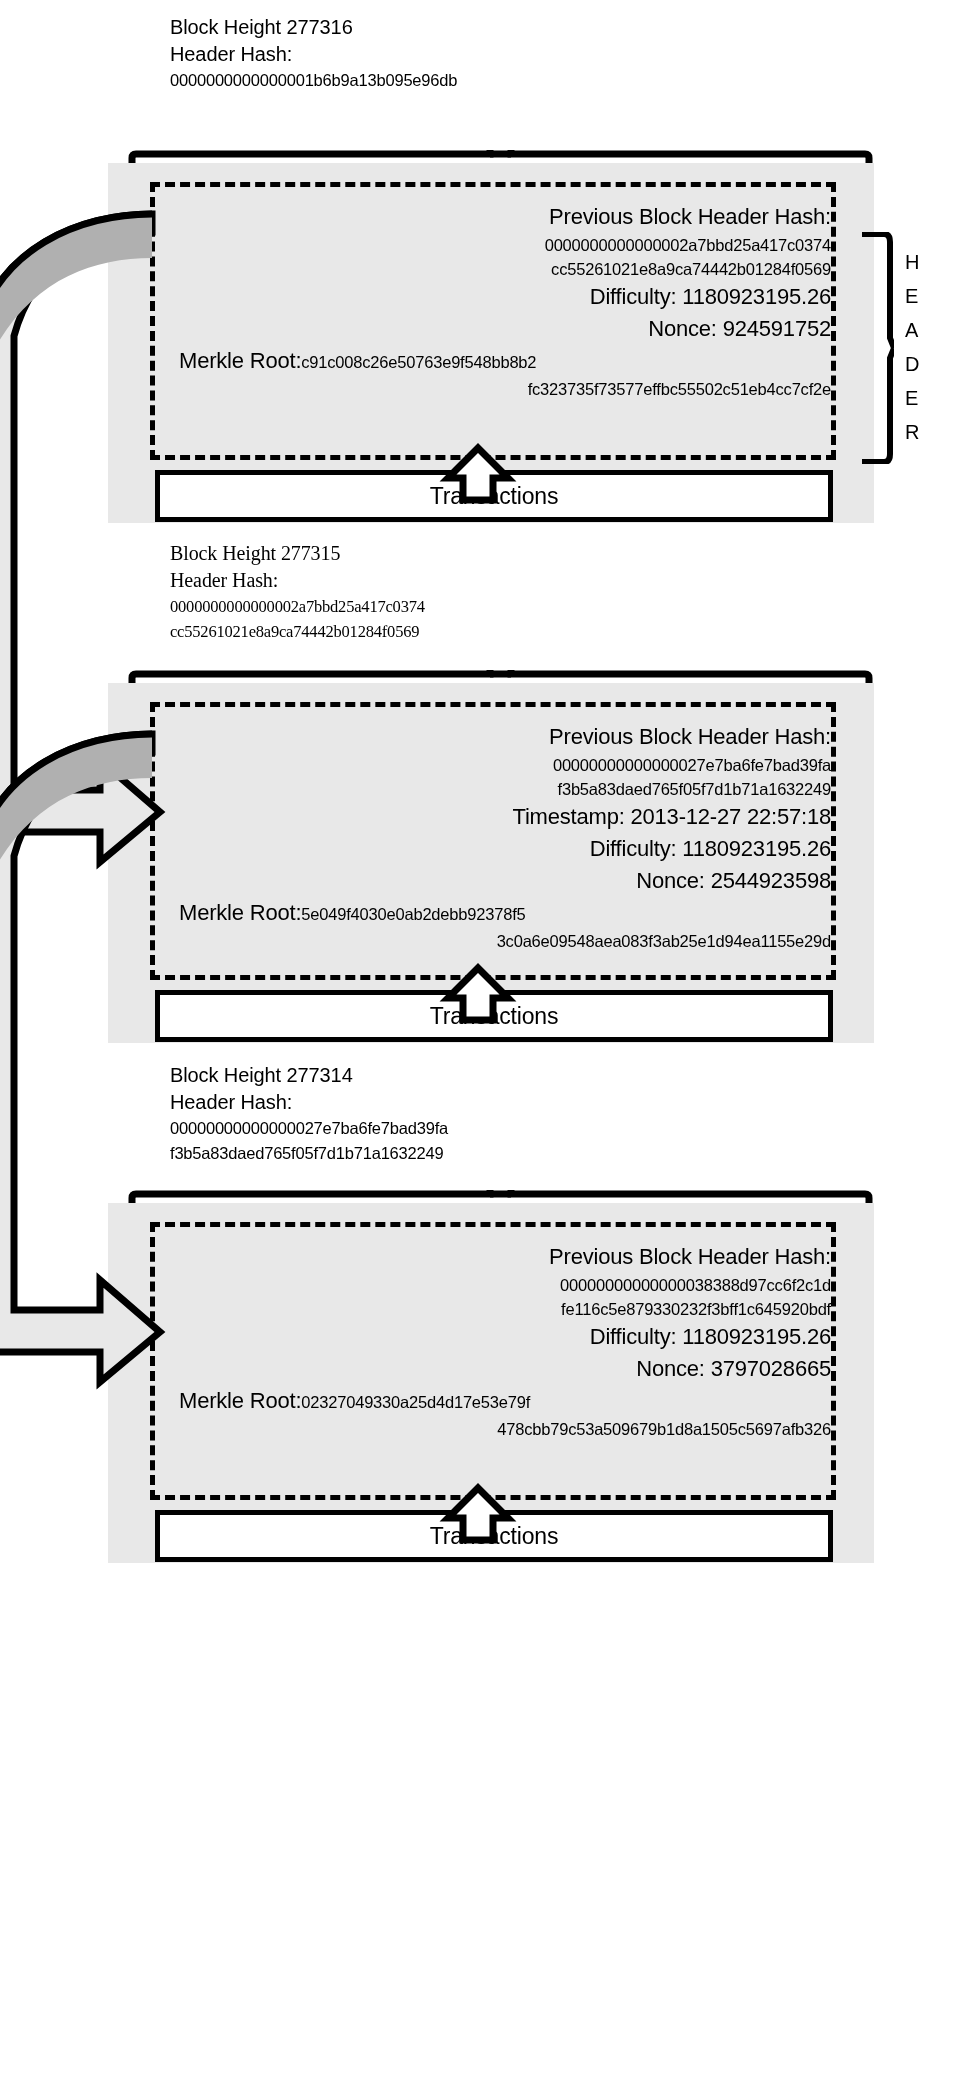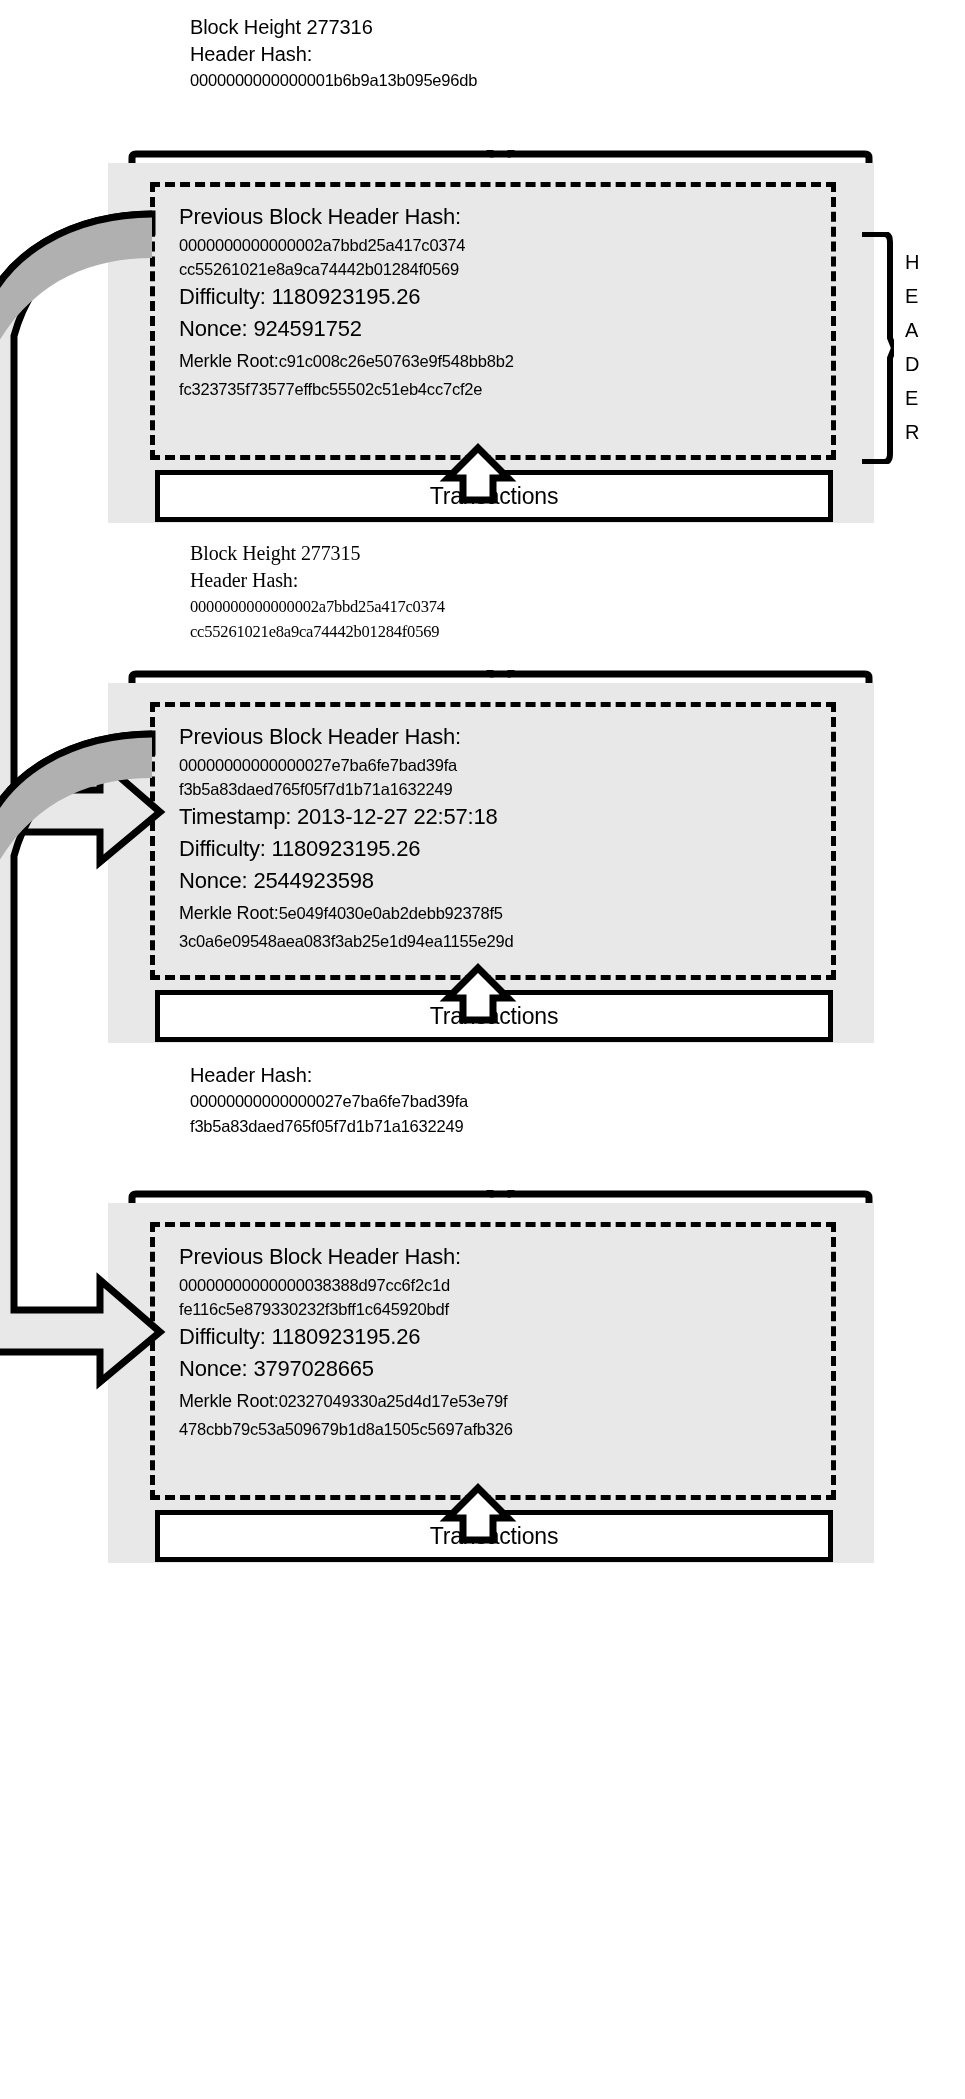--- a/index.html
+++ b/index.html
@@ -19,21 +19,21 @@
   .stage {
     position: absolute;
     left: 0; top: 0;
     width: 965px;
     height: 2099px;
   }
 
   
   .caption {
     position: absolute;
-    left: 190px;
+    left: 170px;
     width: 430px;
   }
   .caption .cap-line {
     font-size: 20px;
     line-height: 27px;
     letter-spacing: -0.1px;
     white-space: nowrap;
   }
   .caption .cap-hash {
     font-size: 16.5px;
@@ -54,39 +54,40 @@
   .header-box {
     position: absolute;
     left: 150px;
     width: 686px;
     border: 5px dashed #000000;
     box-sizing: border-box;
     background: transparent;
   }
   .hdr-inner {
     padding: 14px 0 10px 24px;
+    text-align: right;
   }
   .fld {
     font-size: 22px;
     line-height: 32px;
     white-space: nowrap;
     letter-spacing: -0.2px;
   }
   .fld-sub {
     font-size: 16.5px;
     line-height: 24px;
     white-space: nowrap;
     letter-spacing: -0.2px;
   }
   .merkle-row {
     display: flex;
     align-items: baseline;
   }
   .merkle-row .mk-label {
-    font-size: 18px;
+    font-size: 22px;
     line-height: 32px;
     white-space: nowrap;
     letter-spacing: -0.2px;
   }
   .merkle-row .mk-val {
     font-size: 16.5px;
     line-height: 24px;
     white-space: nowrap;
     letter-spacing: -0.2px;
   }
@@ -228,20 +229,21 @@
       </div>
       <div class="fld-sub">3c0a6e09548aea083f3ab25e1d94ea1155e29d</div>
     </div>
   </div>
 
   <div class="tx-box" style="top:990px;">
     <span>Transactions</span>
   </div>
 
   <div class="caption" style="top:1062px;">
+    <div class="cap-line">Block Height 277314</div>
     <div class="cap-line">Header Hash:</div>
     <div class="cap-hash">00000000000000027e7ba6fe7bad39fa</div>
     <div class="cap-hash">f3b5a83daed765f05f7d1b71a1632249</div>
   </div>
 
   <div class="top-bracket" style="top:1190px;">
     <svg width="745" height="22" viewBox="0 0 745 22">
       <path d="M4 21 L4 8 Q4 4 8 4 L362 4 L362 0 M383 0 L383 4 L737 4 Q741 4 741 8 L741 21" fill="none" stroke="#000" stroke-width="7" stroke-linecap="butt"></path>
       <path d="M362 4 L383 4" fill="none" stroke="#000" stroke-width="7"></path>
     </svg>

